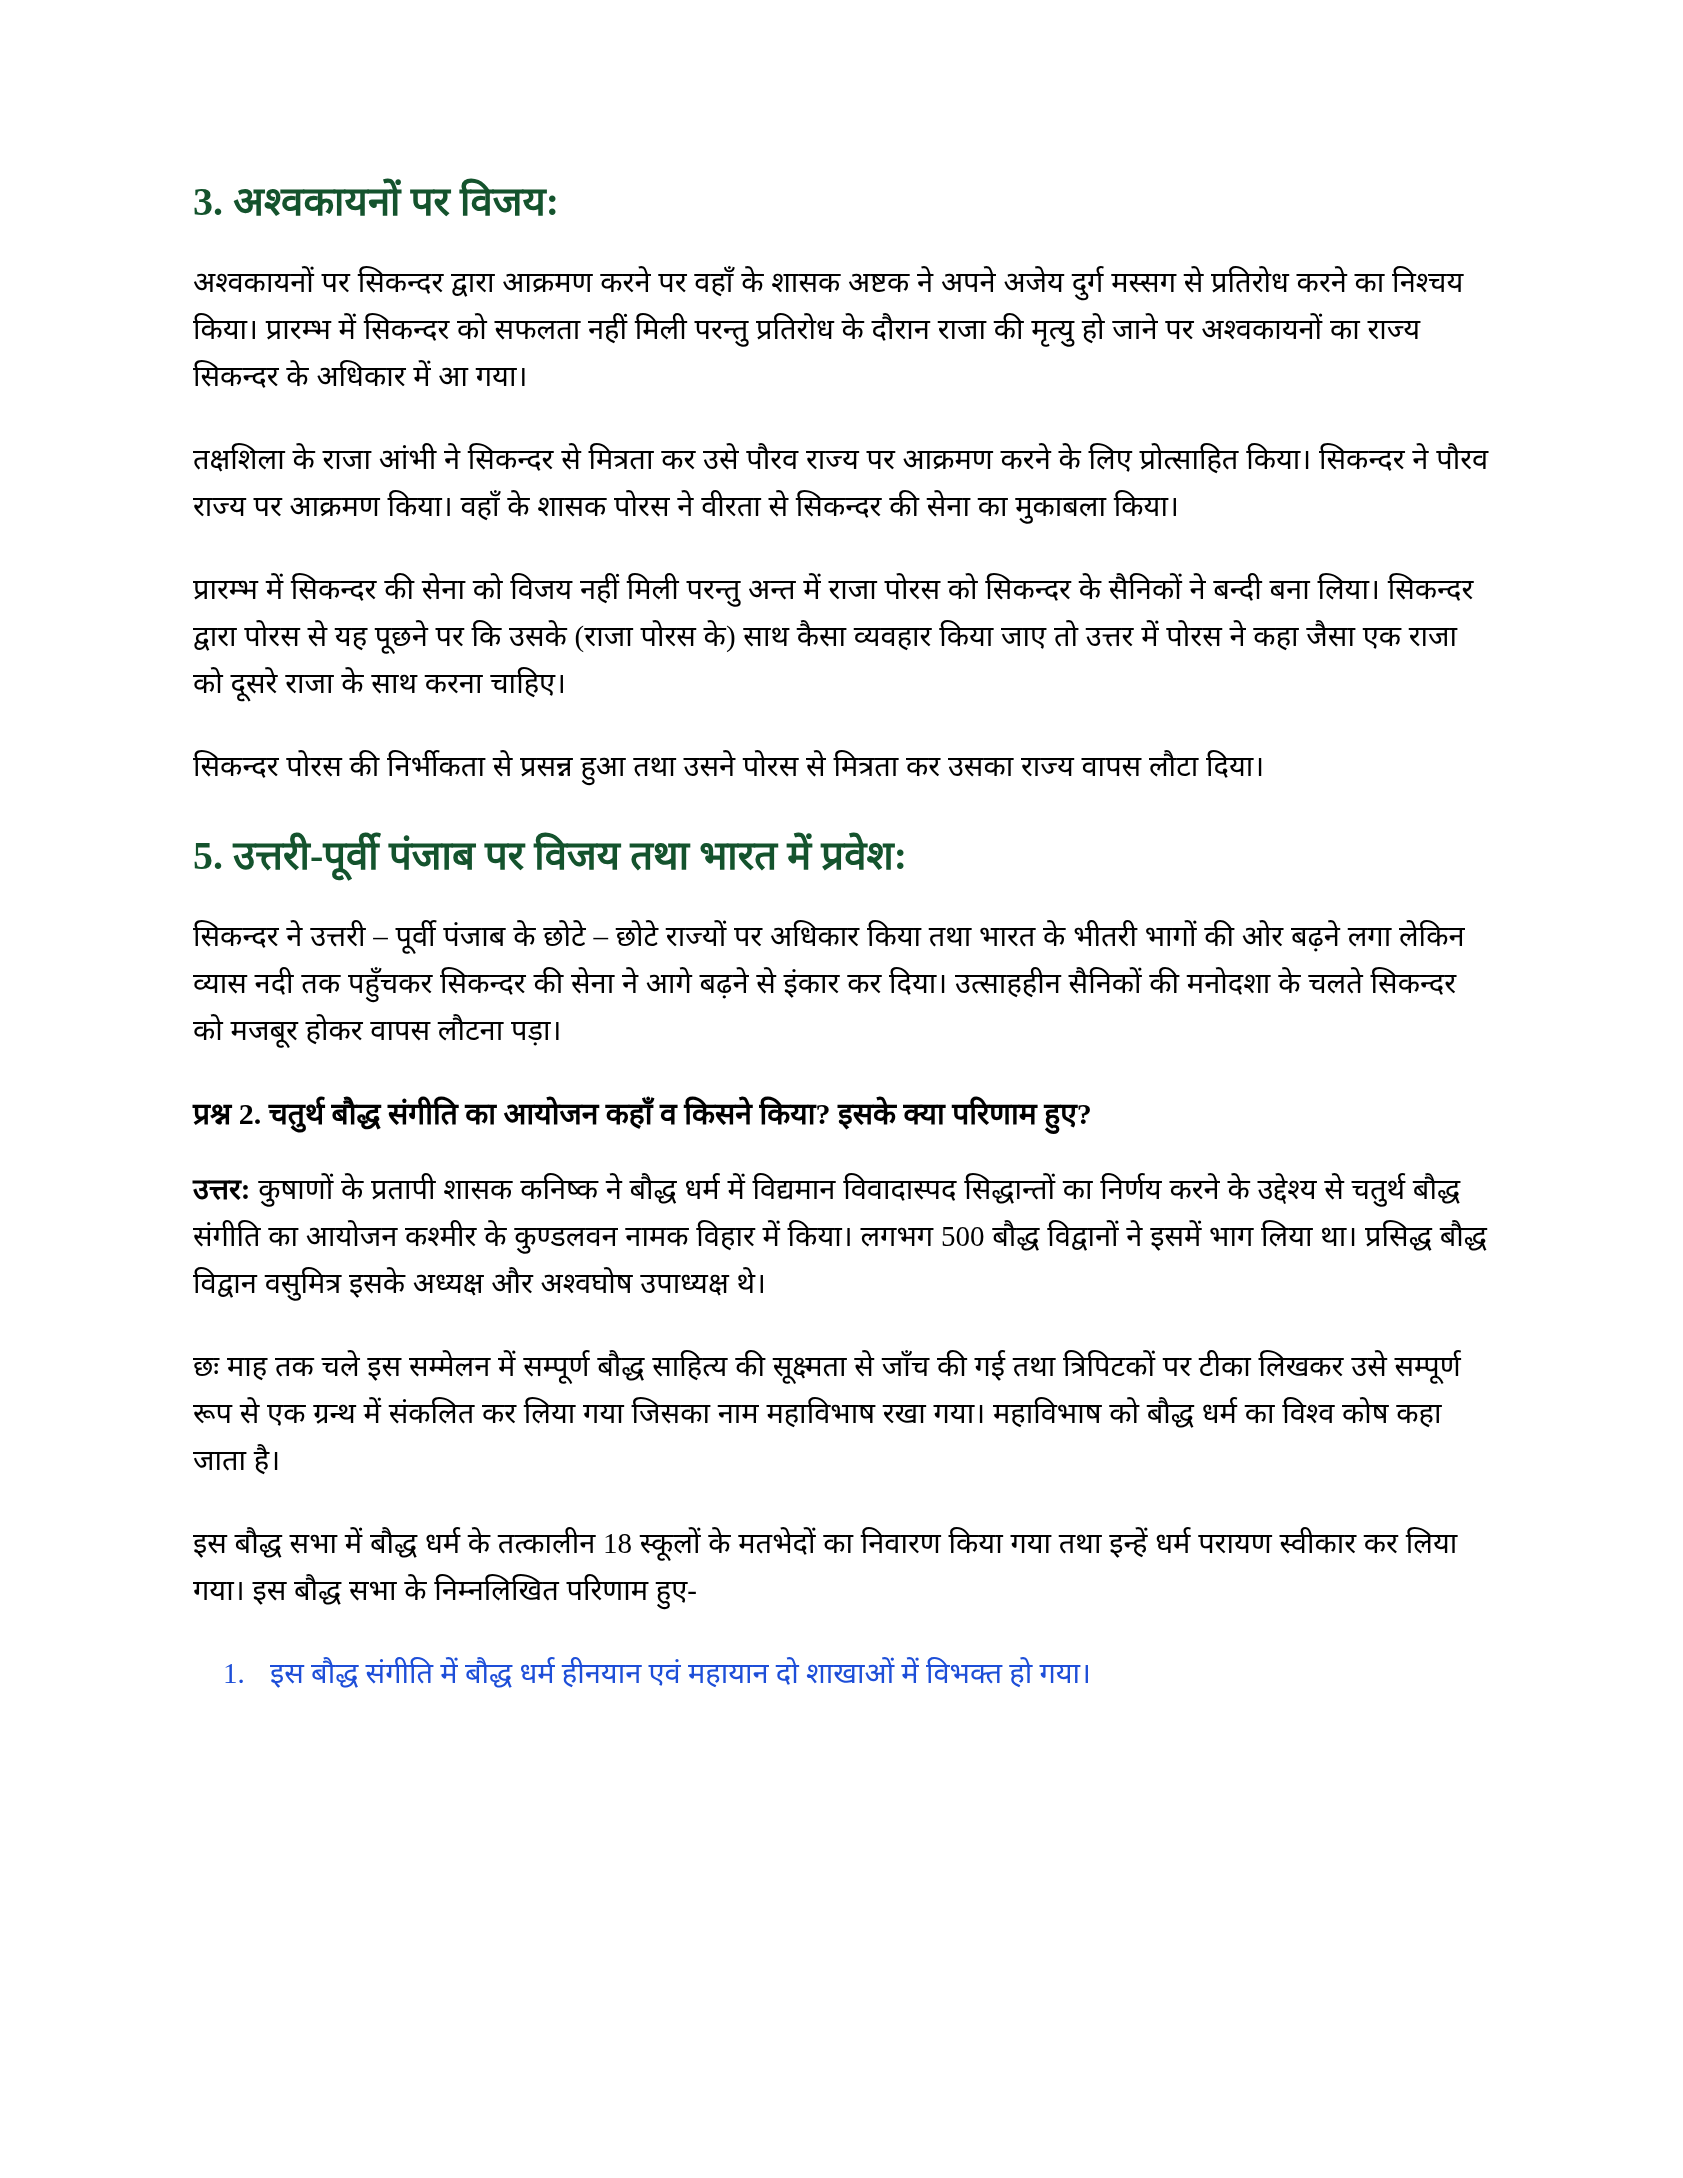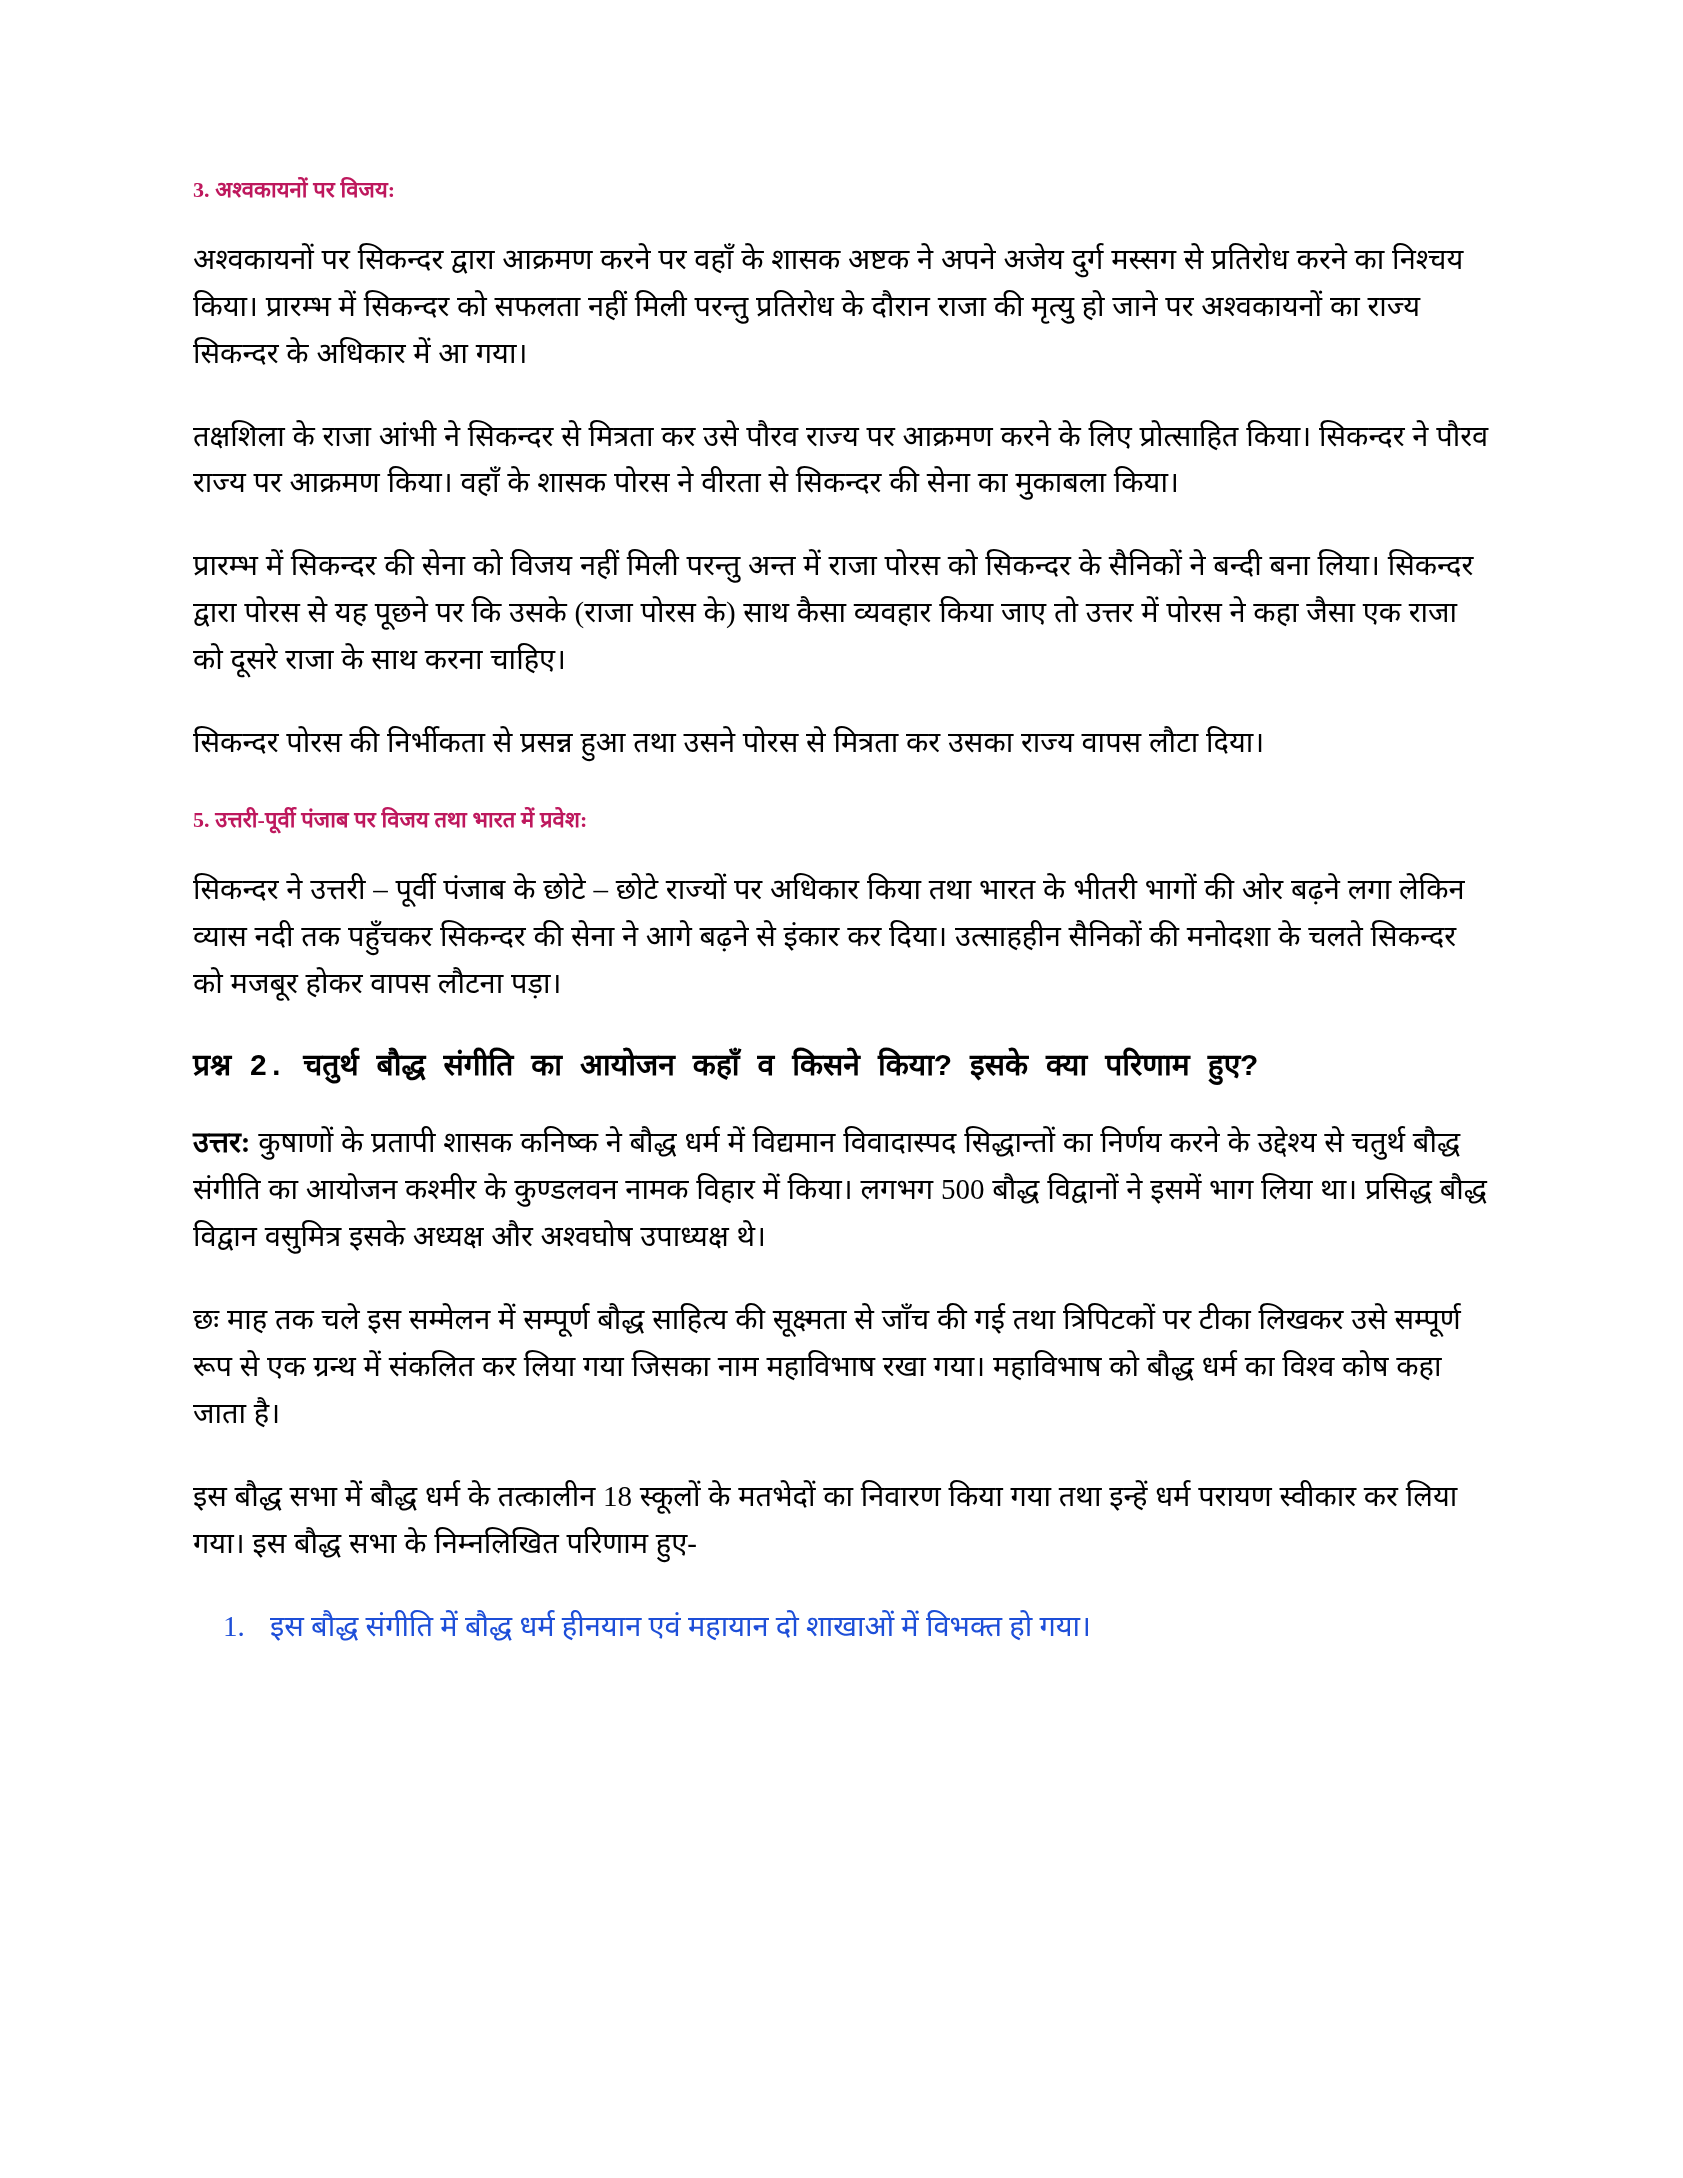--- a/index.html
+++ b/index.html
@@ -19,23 +19,23 @@
   }
   .content {
     position: absolute;
     left: 193px;
     top: 176px;
     width: 1297px;
   }
   .doc-heading {
     font-family: "Liberation Serif", "DejaVu Serif", serif;
     font-weight: bold;
-    font-size: 22px;
+    font-size: 40px;
     line-height: 1.30;
-    color: #be185d;
+    color: #14532d;
     margin: 0 0 31px 0;
     letter-spacing: 0.1px;
   }
   .doc-heading.tight-top {
     margin-top: 0;
   }
   .doc-para {
     font-family: "Liberation Serif", "DejaVu Serif", serif;
     font-size: 29px;
     line-height: 1.62;
@@ -45,21 +45,21 @@
     word-spacing: 0.5px;
   }
   .doc-para.gap-before-heading {
     margin-bottom: 40px;
   }
   .doc-para b,
   .doc-para .bold {
     font-weight: bold;
   }
   .q-heading {
-    font-family: Liberation Mono, monospace;
+    font-family: Liberation Serif, serif;
     font-weight: bold;
     font-size: 30px;
     line-height: 1.35;
     color: #000000;
     margin: 0 0 32px 0;
   }
   .doc-list {
     margin: 0;
     padding: 0 0 0 59px;
     list-style: decimal;

